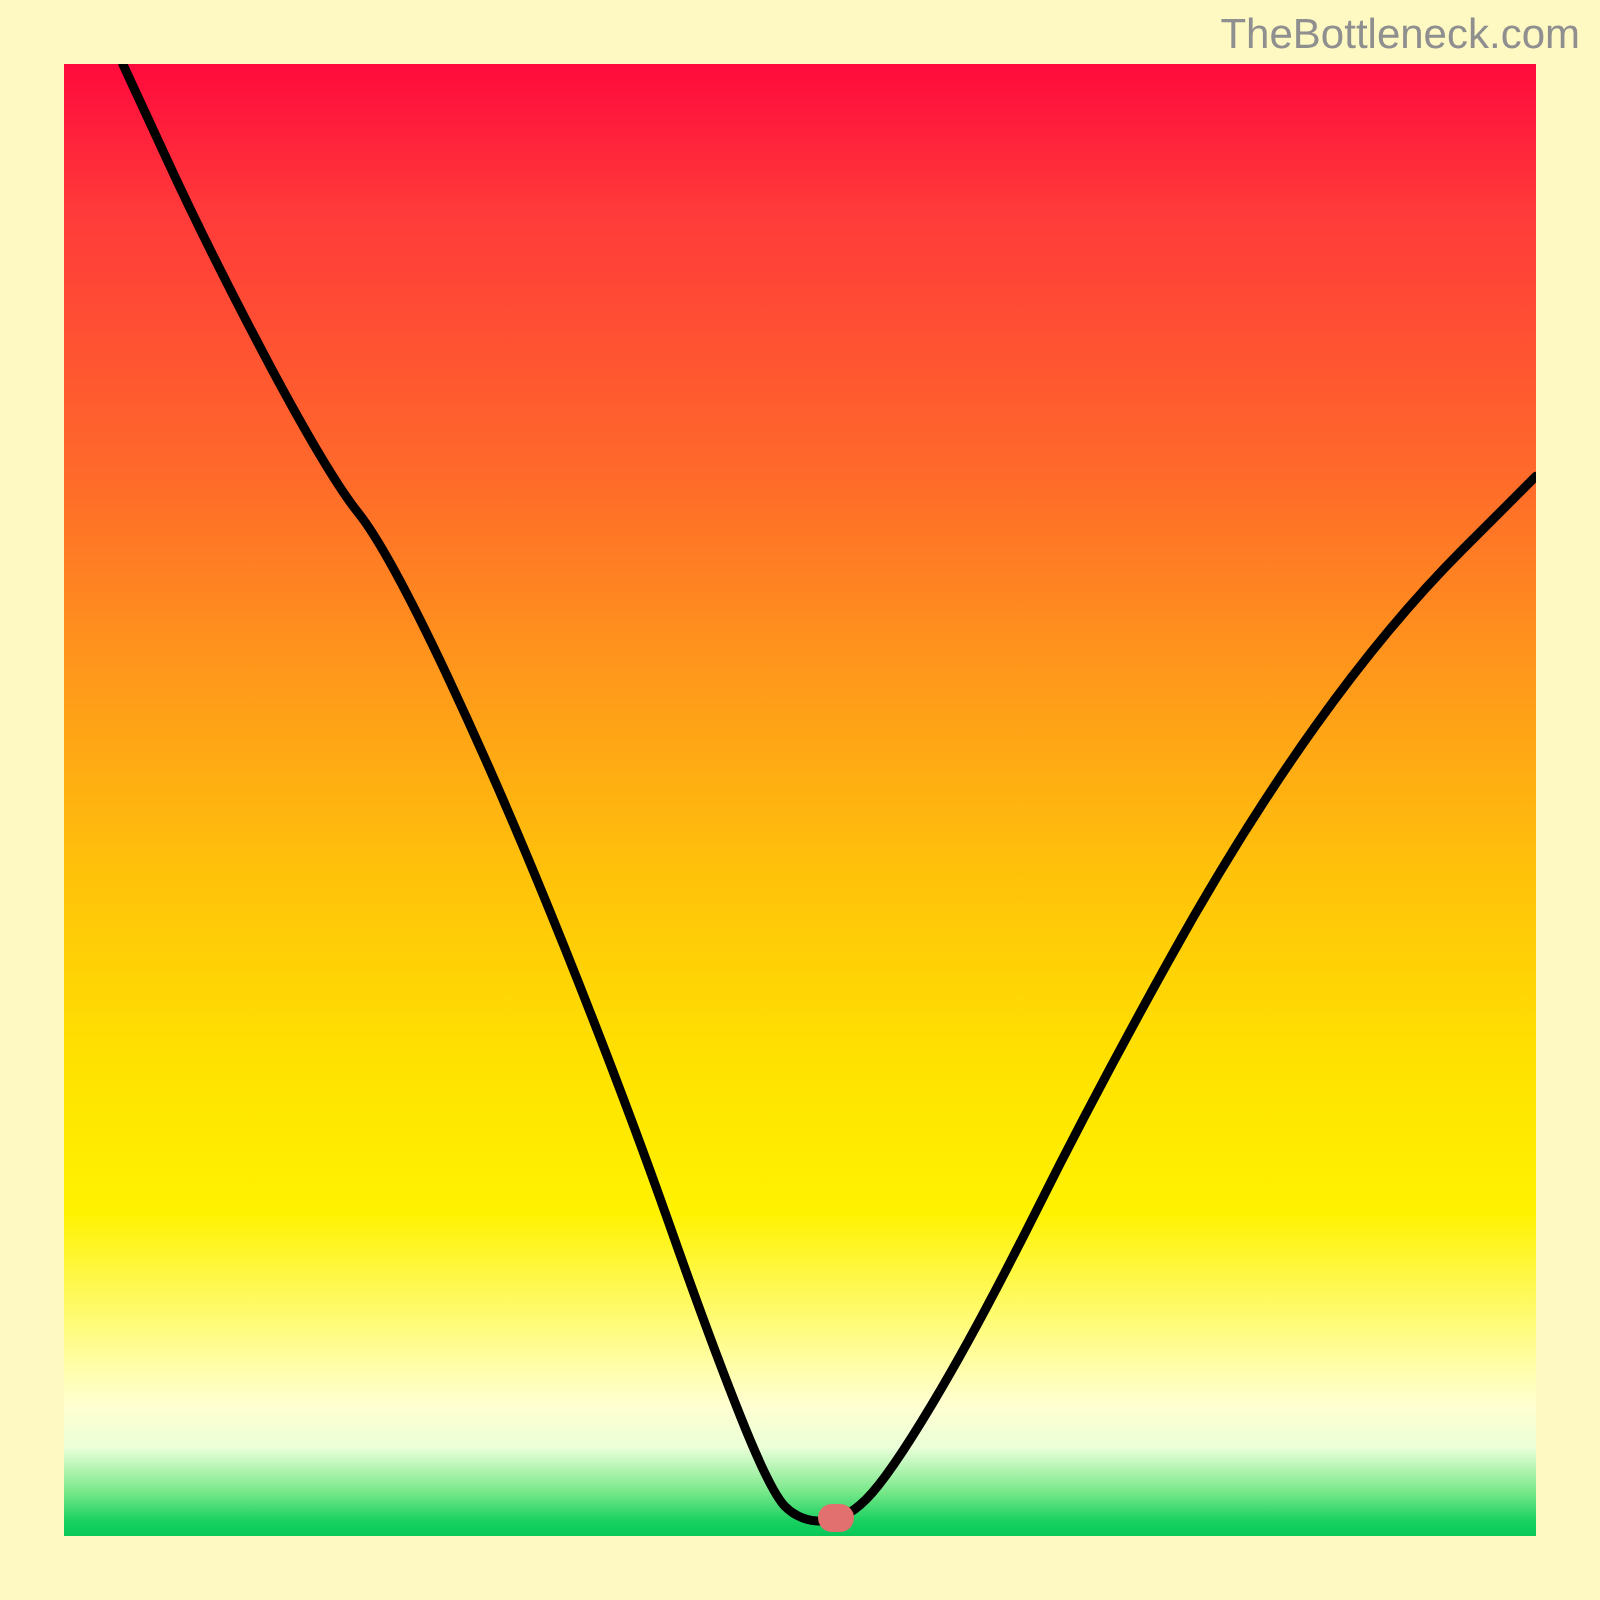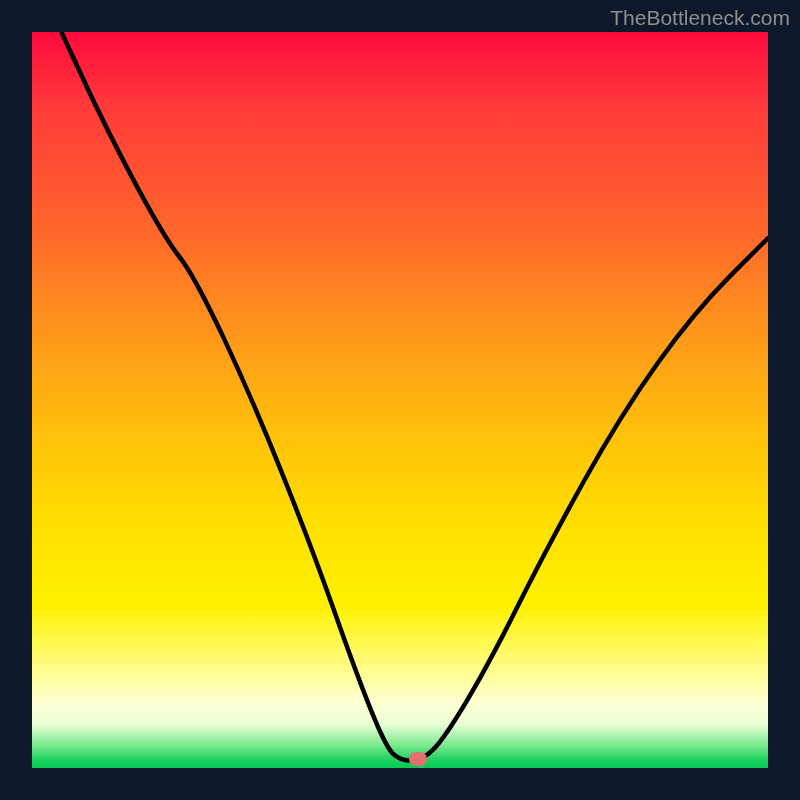--- a/index.html
+++ b/index.html
@@ -7,21 +7,21 @@
     padding: 0;
     width: 800px;
     height: 800px;
     background: #000;
     overflow: hidden;
   }
   .frame {
     position: relative;
     width: 800px;
     height: 800px;
-    background: #0f172a;
+    background: #fef9c3;
   }
   .plot-area {
     position: absolute;
     left: 32px;
     top: 32px;
     width: 736px;
     height: 736px;
     background: linear-gradient(to bottom,
       #ff0a3c 0%,
       #ff3a3a 10%,

